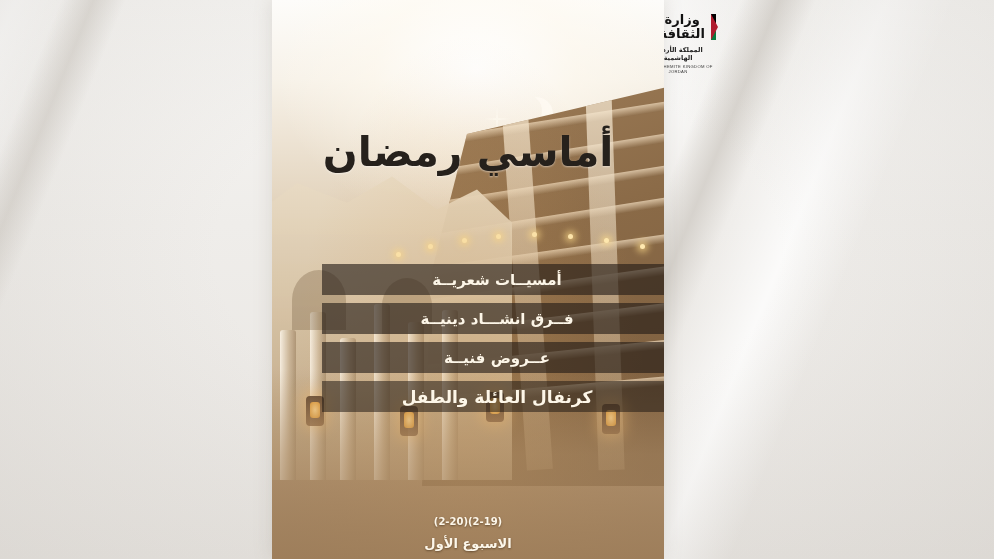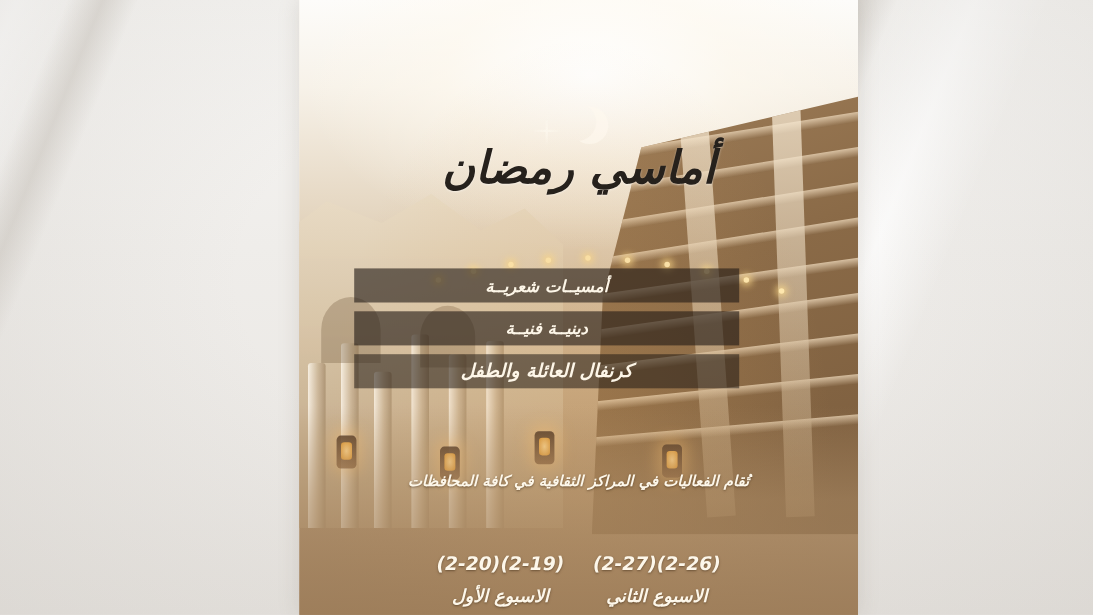--- a/index.html
+++ b/index.html
@@ -45,26 +45,25 @@
   .vignette {
     position: absolute; inset: 0;
     background: radial-gradient(ellipse at 50% 45%, rgba(255,255,255,0) 40%, rgba(190,185,178,.28) 100%);
   }
 
   
   .poster {
     position: absolute;
     left: 272px;
     top: 0;
-    width: 508px;
+    width: 392px;
     height: 559px;
     overflow: hidden;
     background: #f6f1e8;
     box-shadow: 0 0 18px rgba(120,110,95,.18);
-    font-style: italic;
   }
 
   
   .photo {
     position: absolute;
     inset: 0;
     background:
       linear-gradient(180deg, #fdfcfa 0%, #f7f2e9 14%, #e5d7c2 34%, #c9ae8c 58%, #b79a78 74%, #a98b6b 88%, #9d7f60 100%);
   }
   
@@ -196,21 +195,21 @@
     font-weight: bold;
     color: #26211c;
     letter-spacing: 0px;
     direction: rtl;
     text-shadow: 0 1px 2px rgba(255,255,255,.45);
   }
 
   .bars {
     position: absolute;
     left: 50px;
-    top: 244px;
+    top: 264px;
     width: 350px;
   }
   .bar {
     position: relative;
     height: 31px;
     margin-bottom: 8px;
     background: rgba(35,28,22,.62);
     display: flex;
     align-items: center;
     justify-content: center;
@@ -249,27 +248,27 @@
     justify-content: center;
     gap: 26px;
     color: #fdf7ea;
     text-shadow: 0 1px 2px rgba(60,40,20,.55);
   }
   .week {
     text-align: center;
     font-family: "DejaVu Sans", sans-serif;
   }
   .week .dates {
-    font-size: 17px;
+    font-size: 10px;
     font-weight: bold;
     margin-bottom: 9px;
     white-space: nowrap;
   }
   .week .name {
-    font-size: 16px;
+    font-size: 13px;
     font-weight: bold;
     white-space: nowrap;
   }
 
   
   .hashtag {
     position: absolute;
     left: 286px;
     top: 18px;
     font-size: 13px;
@@ -423,36 +422,34 @@
 
     <div class="bottom-fade"></div>
 
     <div class="poster-title">أماسي رمضان</div>
 
     <div class="bars">
       <div class="bar">
         <span>أمسيــات شعريــة</span>
       </div>
       <div class="bar">
-        <span>دينيــة فنيــة</span>
+        <span>فــرق انشـــاد دينيــة</span>
+      </div>
+      <div class="bar">
+        <span>عــروض فنيــة</span>
       </div>
       <div class="bar b4">
         <span>كرنفال العائلة والطفل</span>
       </div>
     </div>
 
     <div class="blurb">
-      <div>تُقام الفعاليات في المراكز الثقافية في كافة المحافظات</div>
     </div>
 
     <div class="weeks">
-      <div class="week">
-        <div class="dates">(2-26)(2-27)</div>
-        <div class="name">الاسبوع الثاني</div>
-      </div>
       <div class="week">
         <div class="dates">(2-19)(2-20)</div>
         <div class="name">الاسبوع الأول</div>
       </div>
     </div>
   </div>
 
 </div>
 
 </body></html>

